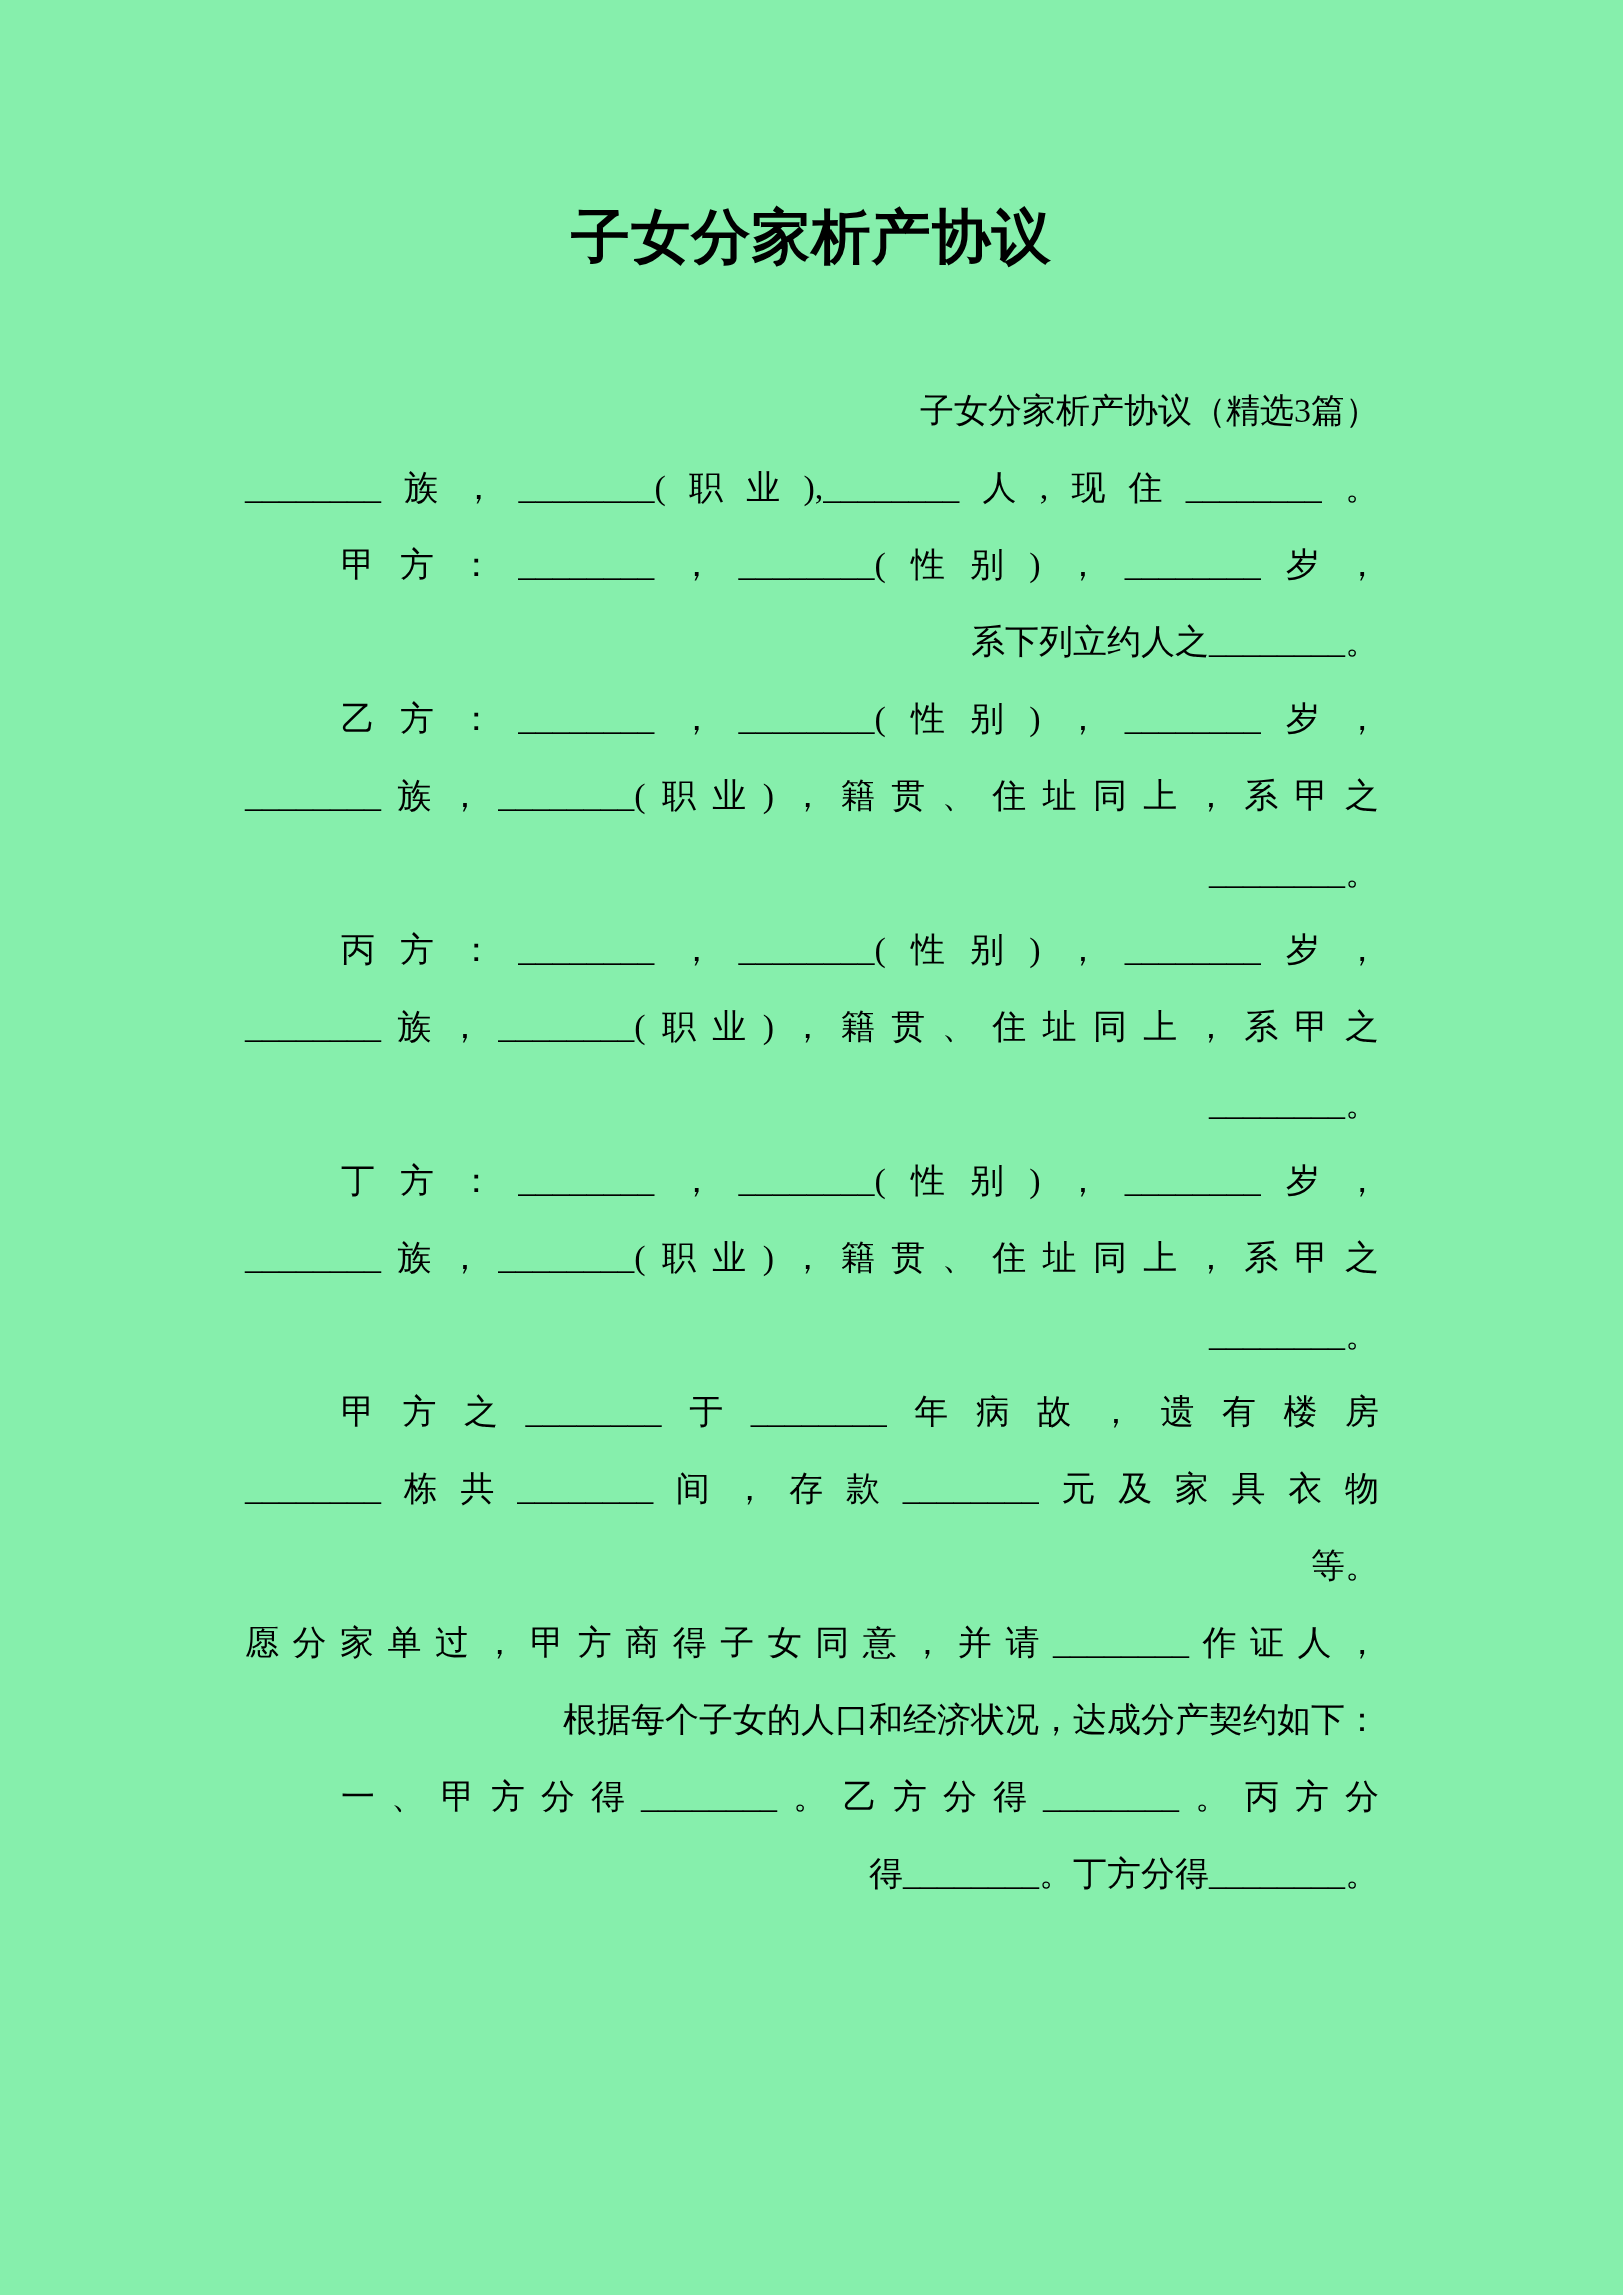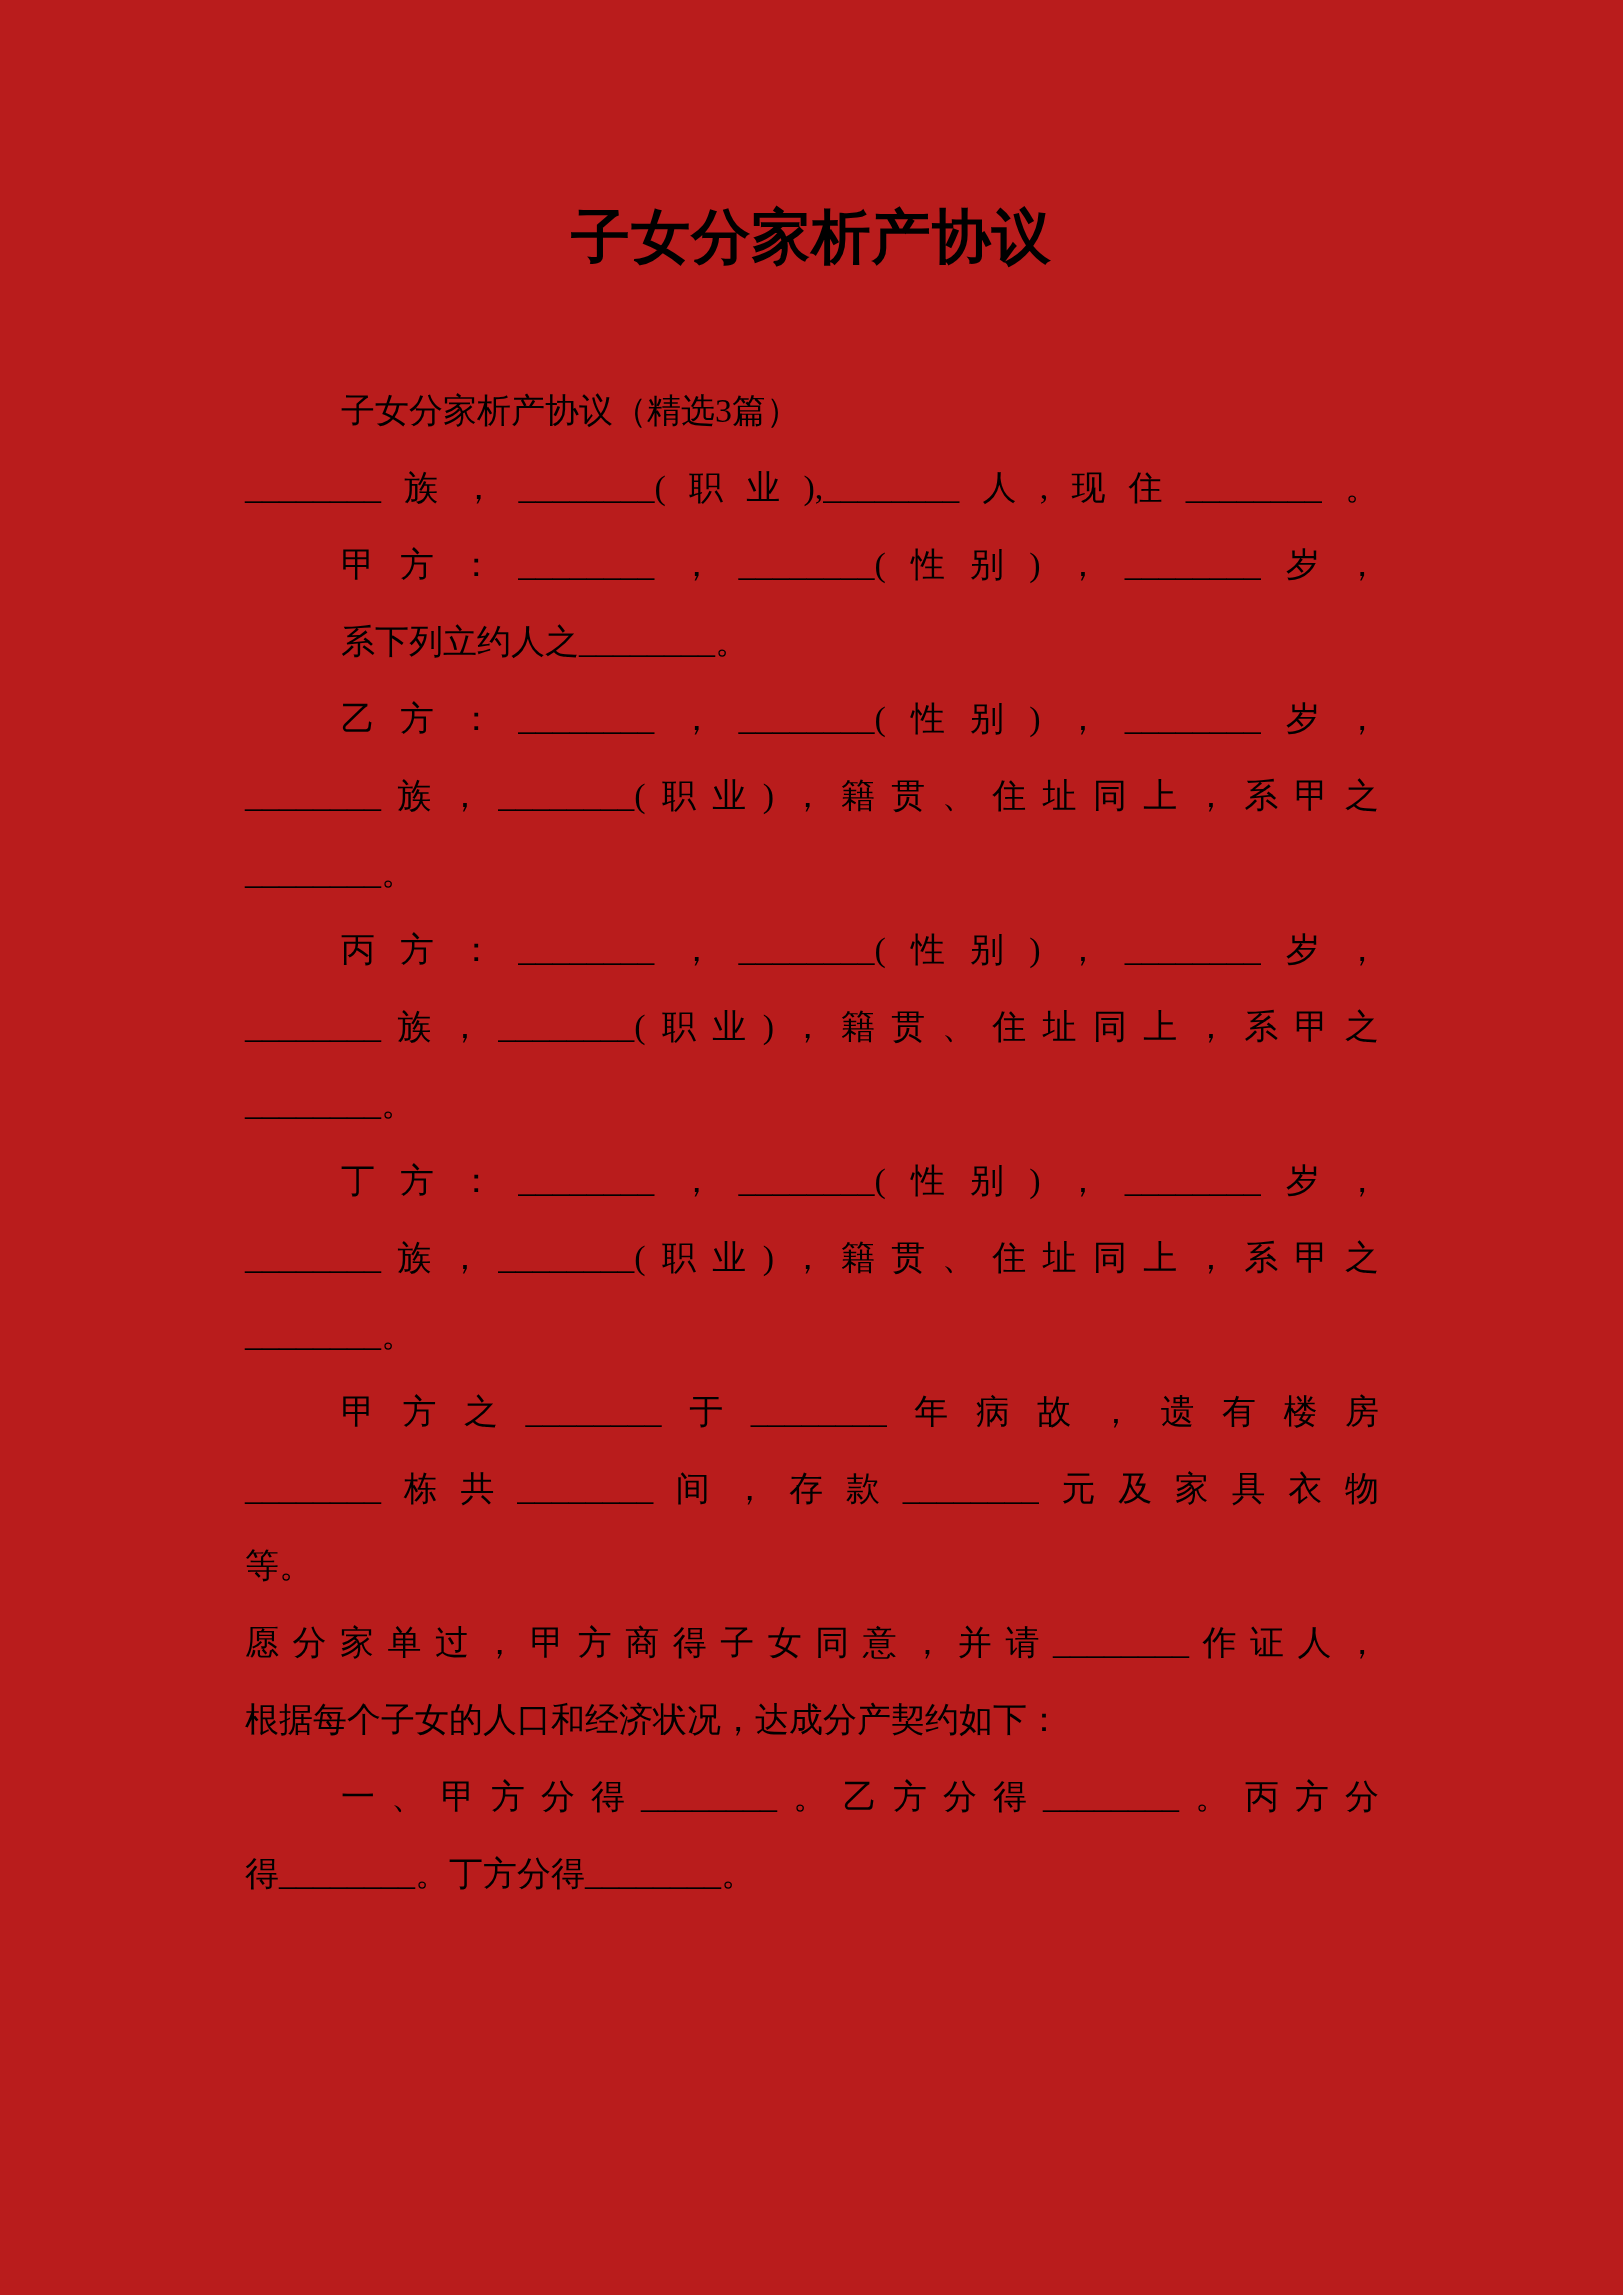--- a/index.html
+++ b/index.html
@@ -5,21 +5,21 @@
   html, body {
     margin: 0;
     padding: 0;
     background: #888;
   }
   .page {
     position: relative;
     width: 1623px;
     height: 2295px;
     margin: 0 auto;
-    background: #b91c1c;
+    background: #86efac;
     color: #000000;
     overflow: hidden;
     font-family: "Liberation Serif", "DejaVu Serif", serif;
   }
   .content {
     padding: 0 245px;
   }
   .doc-title {
     margin-top: 190px;
     margin-bottom: 87px;
@@ -32,21 +32,21 @@
     letter-spacing: 1.1px;
   }
   .doc-body {
     width: 1134px;
   }
   .line {
     height: 77px;
     line-height: 77px;
     font-size: 34px;
     white-space: nowrap;
-    text-align: left;
+    text-align: right;
   }
   .line.indent {
     text-indent: 96px;
   }
   .line.stretch {
     text-align: justify;
     text-align-last: justify;
     white-space: normal;
   }
 </style>

